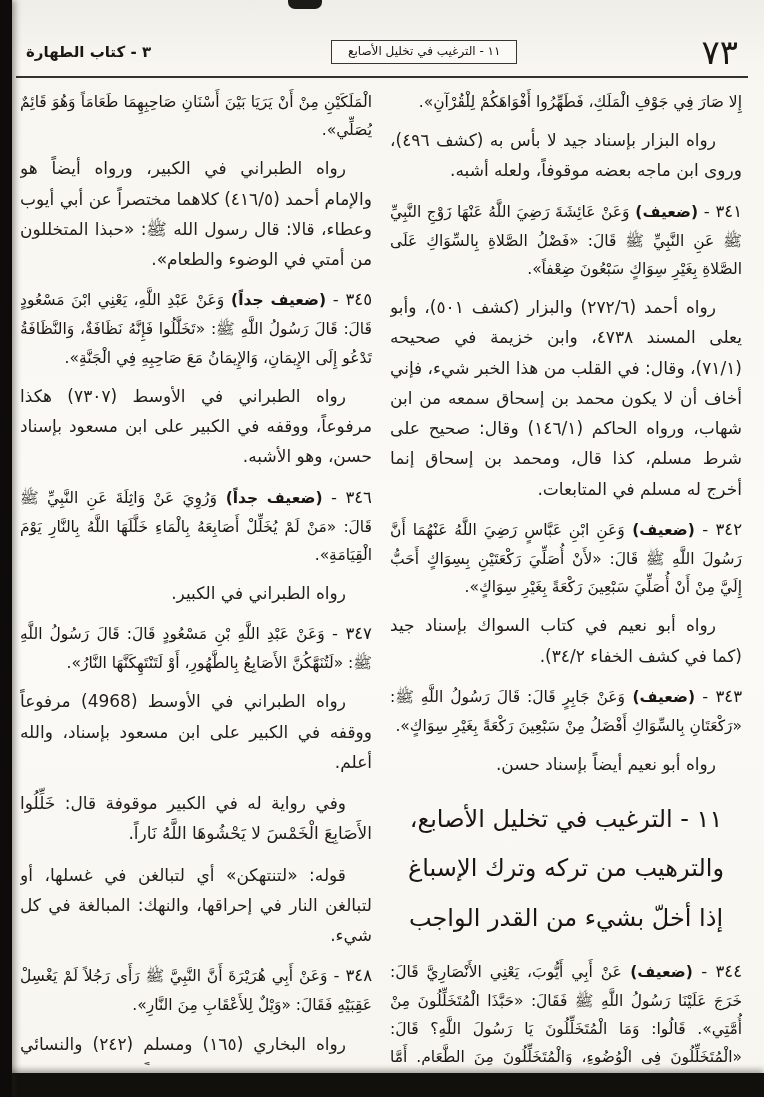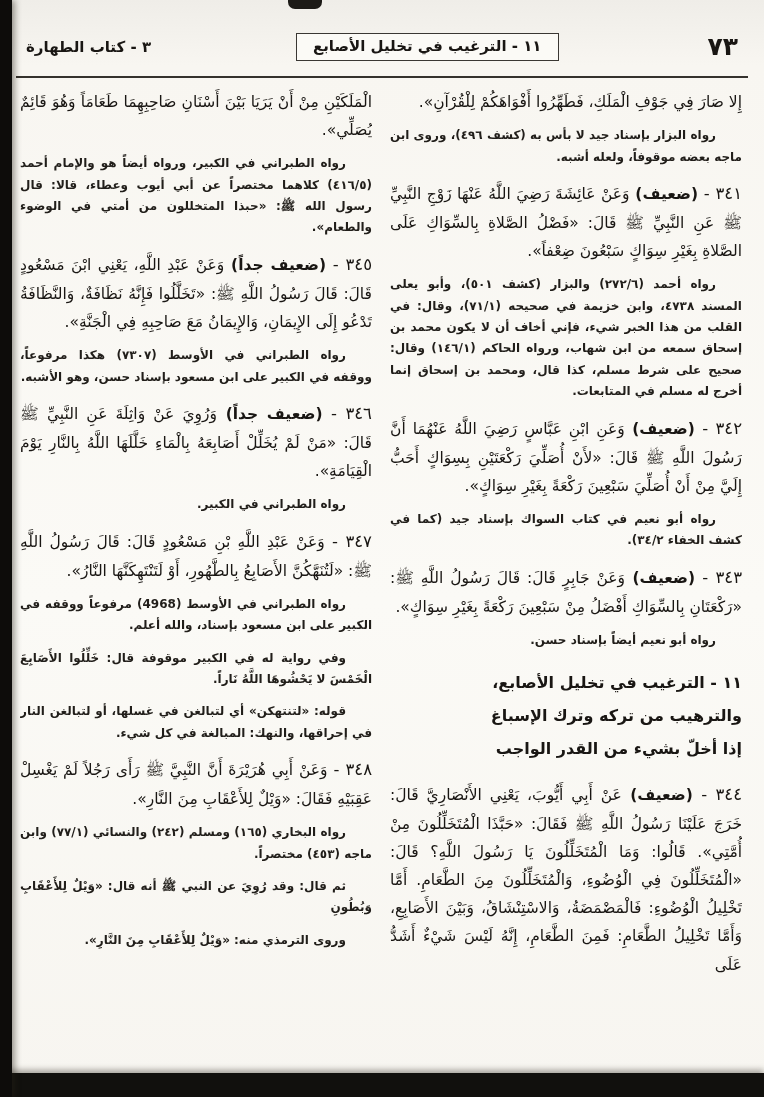--- a/index.html
+++ b/index.html
@@ -19,56 +19,55 @@
   .edge-left   { position: absolute; left: 0; top: 0; width: 12px; height: 100%; background: #0d0c0a; z-index: 6; box-shadow: 3px 0 6px rgba(40,35,25,.45); }
   .edge-bottom { position: absolute; left: 0; bottom: 0; width: 100%; height: 24px; background: #11100d; z-index: 5; box-shadow: 0 -3px 6px rgba(40,35,25,.4); }
   .top-blob    { position: absolute; top: 0; left: 288px; width: 34px; height: 9px; background: #1c1a16; border-radius: 0 0 7px 7px; }
 
   
   .header {
     position: absolute; top: 32px; right: 26px; left: 26px;
     display: flex; align-items: center; justify-content: space-between;
     z-index: 2;
   }
-  .page-number { font-size: 25px; font-weight: bold; letter-spacing: 1px; padding-left: 4px; }
+  .page-number { font-size: 34px; font-weight: normal; letter-spacing: 1px; padding-left: 4px; }
   .chapter-box {
     border: 1.5px solid #3a3733;
     padding: 3px 16px 5px;
-    font-size: 15px; font-weight: bold;
+    font-size: 12px; font-weight: normal;
     background: #fbfaf6;
   }
   .book-title { font-size: 15px; font-weight: bold; }
   .header-rule { position: absolute; top: 76px; right: 16px; left: 16px; height: 1.5px; background: #35322d; }
 
   
   .columns {
     position: absolute; top: 88px; bottom: 32px; right: 22px; left: 20px;
     display: flex; gap: 18px; z-index: 1;
   }
   .col { flex: 1 1 0; overflow: hidden; }
 
   .block { margin: 0 0 9px; }
   .block.body {
     font-size: 15.5px;
     line-height: 1.82;
     text-align: justify;
   }
   .block.footnote {
-    font-size: 12px;
+    font-size: 17px;
     line-height: 1.78;
     text-align: justify;
     text-indent: 26px;
     margin-bottom: 11px;
     color: #211e1a;
-    font-weight: bold;
   }
   .block.heading {
-    font-size: 16px;
-    font-weight: bold;
-    text-align: right;
+    font-size: 24px;
+    font-weight: normal;
+    text-align: center;
     line-height: 2.05;
     white-space: pre-line;
     margin: 16px 0 14px;
   }
   .hnum  { font-weight: normal; font-size: 16.5px; }
   .grade { font-weight: bold; }
 </style>
 </head>
 <body>
 

